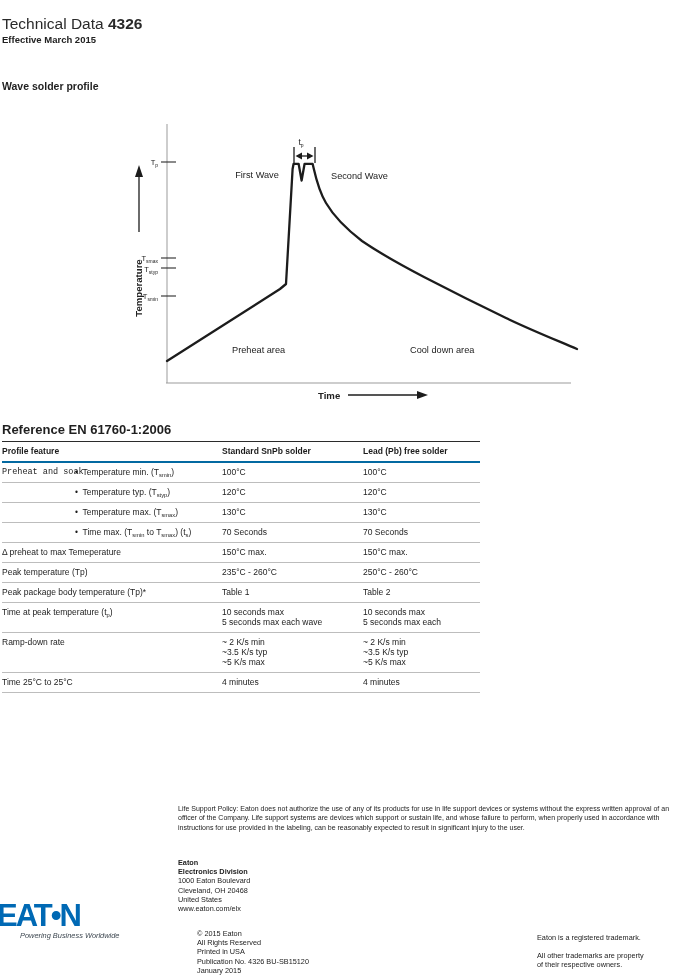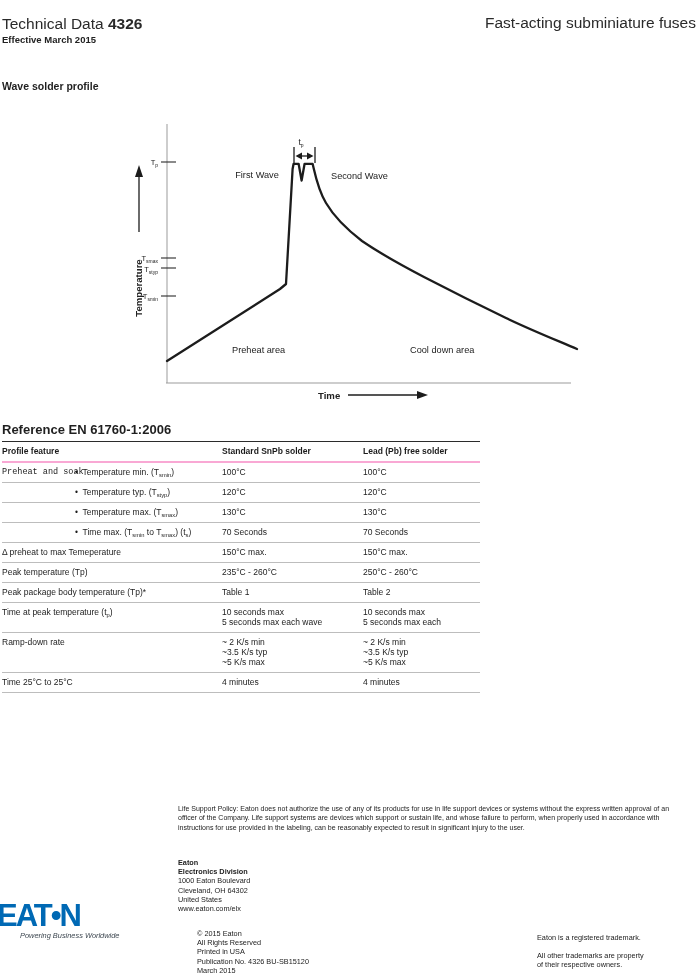--- a/index.html
+++ b/index.html
@@ -24,21 +24,21 @@
   .arrowhead{fill:#1c1c1c;}
   .flabel{font-size:9.2px;fill:#222;}
   .faxis{font-size:9.6px;font-weight:700;fill:#222;}
   .ticklbl{font-size:7.5px;fill:#222;}
   .sub-t{font-size:5px;}
   .tp-lbl{font-size:8.5px;fill:#222;}
   
   .ref-title{top:422px;left:2px;font-size:13px;font-weight:700;}
   .rtable{top:441px;left:2px;width:478px;font-size:8.5px;line-height:10px;color:#1c1c1c;}
   .trow{display:grid;grid-template-columns:220px 141px 1fr;padding:4px 0 5px;border-bottom:1px solid #bdbdbd;}
-  .thead{border-top:1px solid #2b2b2b;border-bottom:2px solid #f9a8d4;font-weight:700;}
+  .thead{border-top:1px solid #2b2b2b;border-bottom:2px solid #0369a1;font-weight:700;}
   .c1{position:relative;padding-right:6px;}
   .group{position:absolute;left:0;top:0;font-family:Liberation Mono, monospace;}
   .indent{display:block;margin-left:73px;}
   .pre{white-space:pre-line;}
   sub{font-size:0.68em;vertical-align:-0.3em;line-height:0;}
   
   .life{top:804px;left:178px;width:505px;font-size:7px;line-height:9.4px;color:#222;}
   .addr{top:858px;left:178px;font-size:7.3px;line-height:9.2px;color:#222;}
   .addr .b{font-weight:700;}
   .copyr{top:929px;left:178px;font-size:7.3px;line-height:9.2px;color:#222;margin-left:19px;}
@@ -50,21 +50,20 @@
 <body>
 
 <div class="page">
 
   <div class="abs h-title">
     <span>Technical Data</span>
     <span class="num">4326</span>
   </div>
   <div class="abs h-sub">Effective March 2015</div>
   <div class="abs h-right">
-    <div>Fast-acting subminiature fuses</div>
   </div>
 
   <div class="abs sec-title">Wave solder profile</div>
 
   <div class="abs figure">
     <svg width="484" height="300" viewBox="118 112 484 300">
 
       <line class="axis" x1="167" y1="124" x2="167" y2="383"></line>
       <line class="axis" x1="166" y1="383" x2="571" y2="383"></line>
 
@@ -179,31 +178,31 @@
       <div class="c3 pre">4 minutes</div>
     </div>
   </div>
 
   <div class="abs life">Life Support Policy: Eaton does not authorize the use of any of its products for use in life support devices or systems without the express written approval of an officer of the Company. Life support systems are devices which support or sustain life, and whose failure to perform, when properly used in accordance with instructions for use provided in the labeling, can be reasonably expected to result in significant injury to the user.</div>
 
   <div class="abs addr">
     <div class="b">Eaton</div>
     <div class="b">Electronics Division</div>
     <div>1000 Eaton Boulevard</div>
-    <div>Cleveland, OH 64302</div>
+    <div>Cleveland, OH 20468</div>
     <div>United States</div>
     <div>www.eaton.com/elx</div>
   </div>
 
   <div class="abs copyr">
     <div>© 2015 Eaton</div>
     <div>All Rights Reserved</div>
     <div>Printed in USA</div>
     <div>Publication No. 4326 BU-SB15120</div>
-    <div>March 2015</div>
+    <div>January 2015</div>
   </div>
 
   <div class="abs tm1">Eaton is a registered trademark.</div>
   <div class="abs tm2">All other trademarks are property
 of their respective owners.</div>
 
   <div class="abs logo">
     <svg width="150" height="48" viewBox="0 0 150 48">
       <text x="-3" y="28" font-size="31" font-weight="800" letter-spacing="-2" fill="#0069b4">EAT•N</text>
       <text x="20" y="40" font-size="7.4" font-style="italic" fill="#3d4750">Powering Business Worldwide</text>

